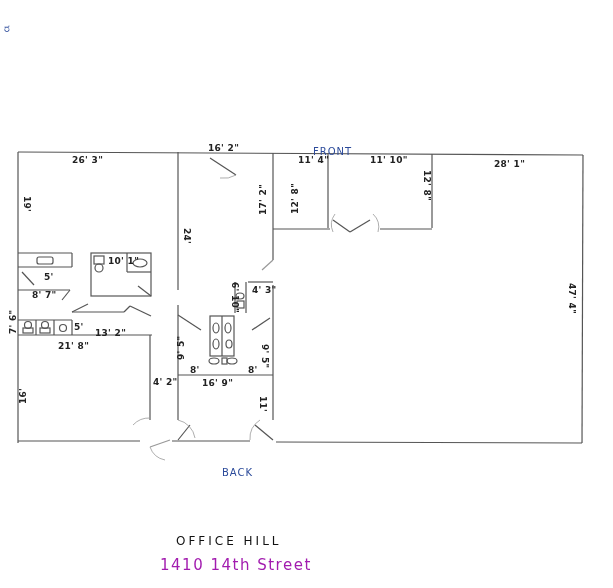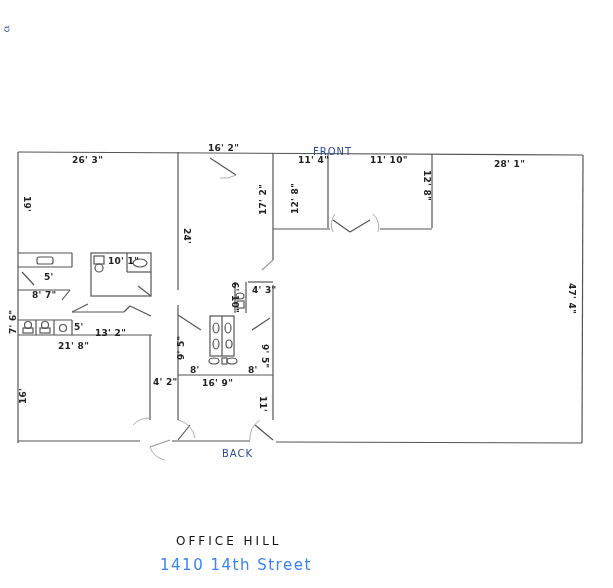--- a/index.html
+++ b/index.html
@@ -3,23 +3,23 @@
 <meta charset="utf-8">
 <style>
   html, body { margin: 0; padding: 0; background: #ffffff; }
   body { width: 613px; height: 588px; position: relative; overflow: hidden; font-family: "DejaVu Sans", sans-serif; }
   .plan { position: absolute; left: 0; top: 0; width: 613px; height: 588px; }
   .lbl { position: absolute; font-family: "DejaVu Sans", sans-serif; font-size: 9px; color: #222; font-weight: bold; white-space: nowrap; letter-spacing: 0.3px; }
   .vert { transform: rotate(90deg); transform-origin: left top; }
   .blue { color: #2b4a9a; font-weight: normal; }
   .corner-mark { position: absolute; left: 4px; top: 22px; font-size: 11px; color: #2b4a9a; }
   .front { left: 313px; top: 122px; font-size: 10px; letter-spacing: 1px; margin-top: 24px; }
-  .back { left: 222px; top: 448px; font-size: 10px; letter-spacing: 1px; }
+  .back { left: 222px; top: 467px; font-size: 10px; letter-spacing: 1px; }
   .title { position: absolute; left: 176px; top: 534px; font-size: 12px; color: #111; letter-spacing: 3px; font-family: "DejaVu Sans", sans-serif; }
-  .address { position: absolute; left: 160px; top: 556px; font-size: 15px; color: #3b82f6; letter-spacing: 1.5px; font-family: "DejaVu Sans", sans-serif; }
+  .address { position: absolute; left: 160px; top: 556px; font-size: 15px; color: #a21caf; letter-spacing: 1.5px; font-family: "DejaVu Sans", sans-serif; }
 </style>
 </head>
 <body>
 
 <svg class="plan" viewBox="0 0 613 588" xmlns="http://www.w3.org/2000/svg">
   <g stroke="#555" stroke-width="1.2" fill="none">
 
     <line x1="18" y1="152" x2="583" y2="155"></line>
     <line x1="18" y1="152" x2="18" y2="443"></line>
     <line x1="583" y1="155" x2="582" y2="443"></line>

